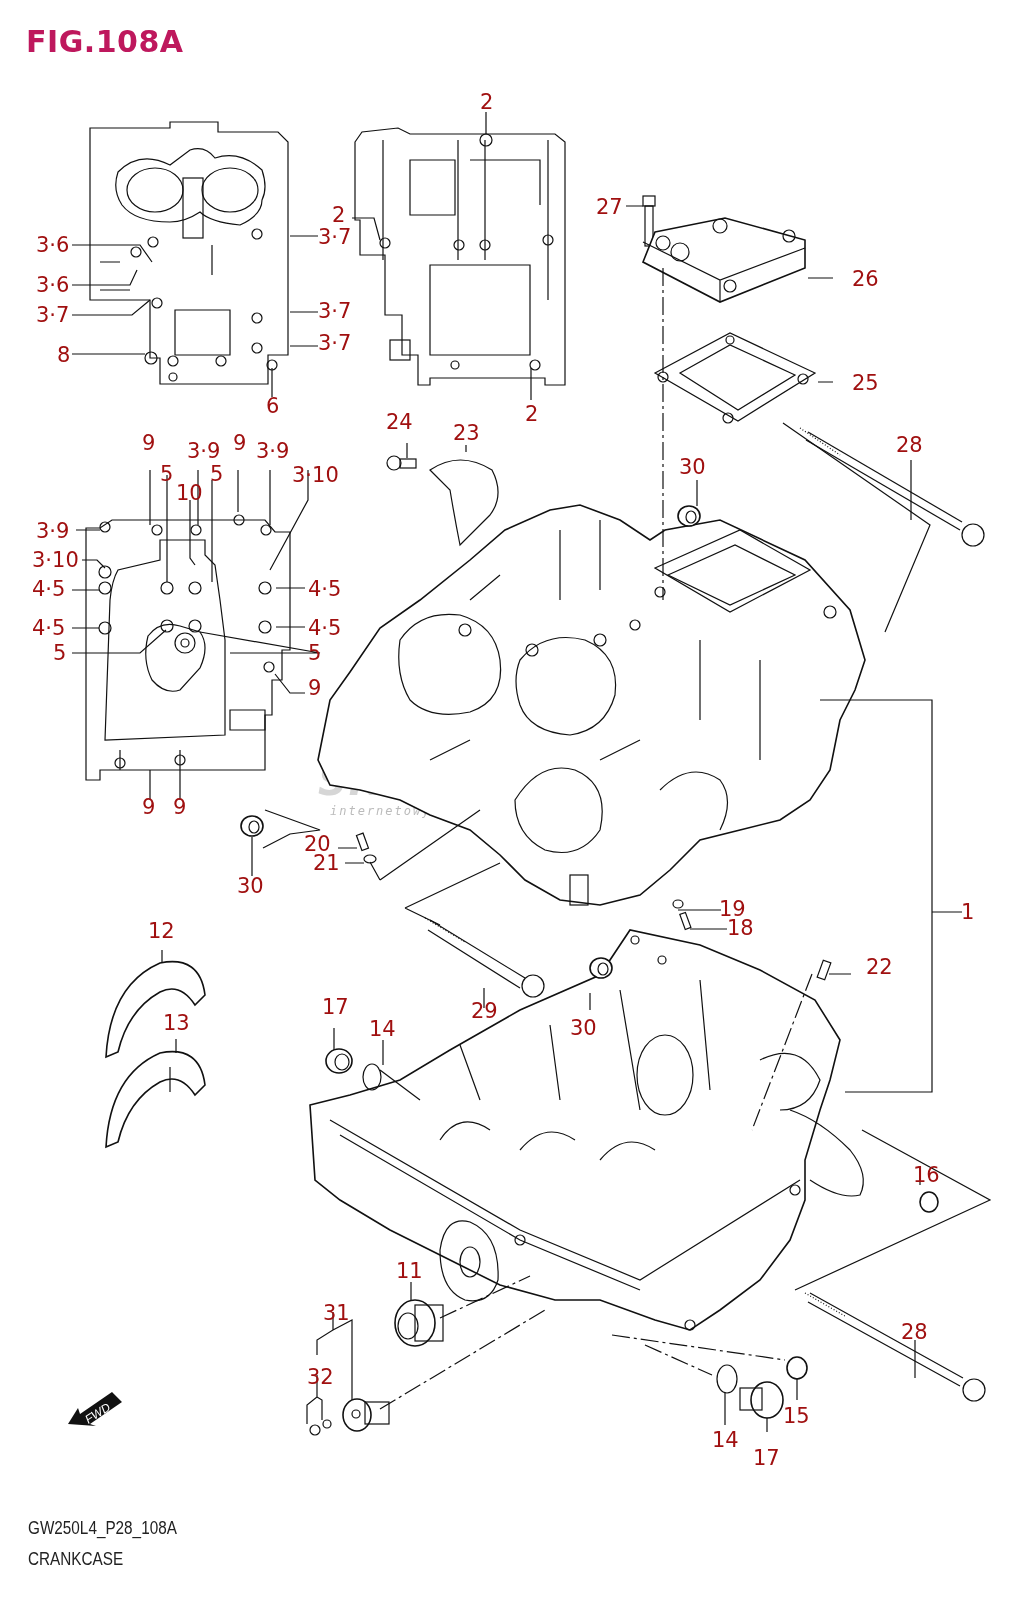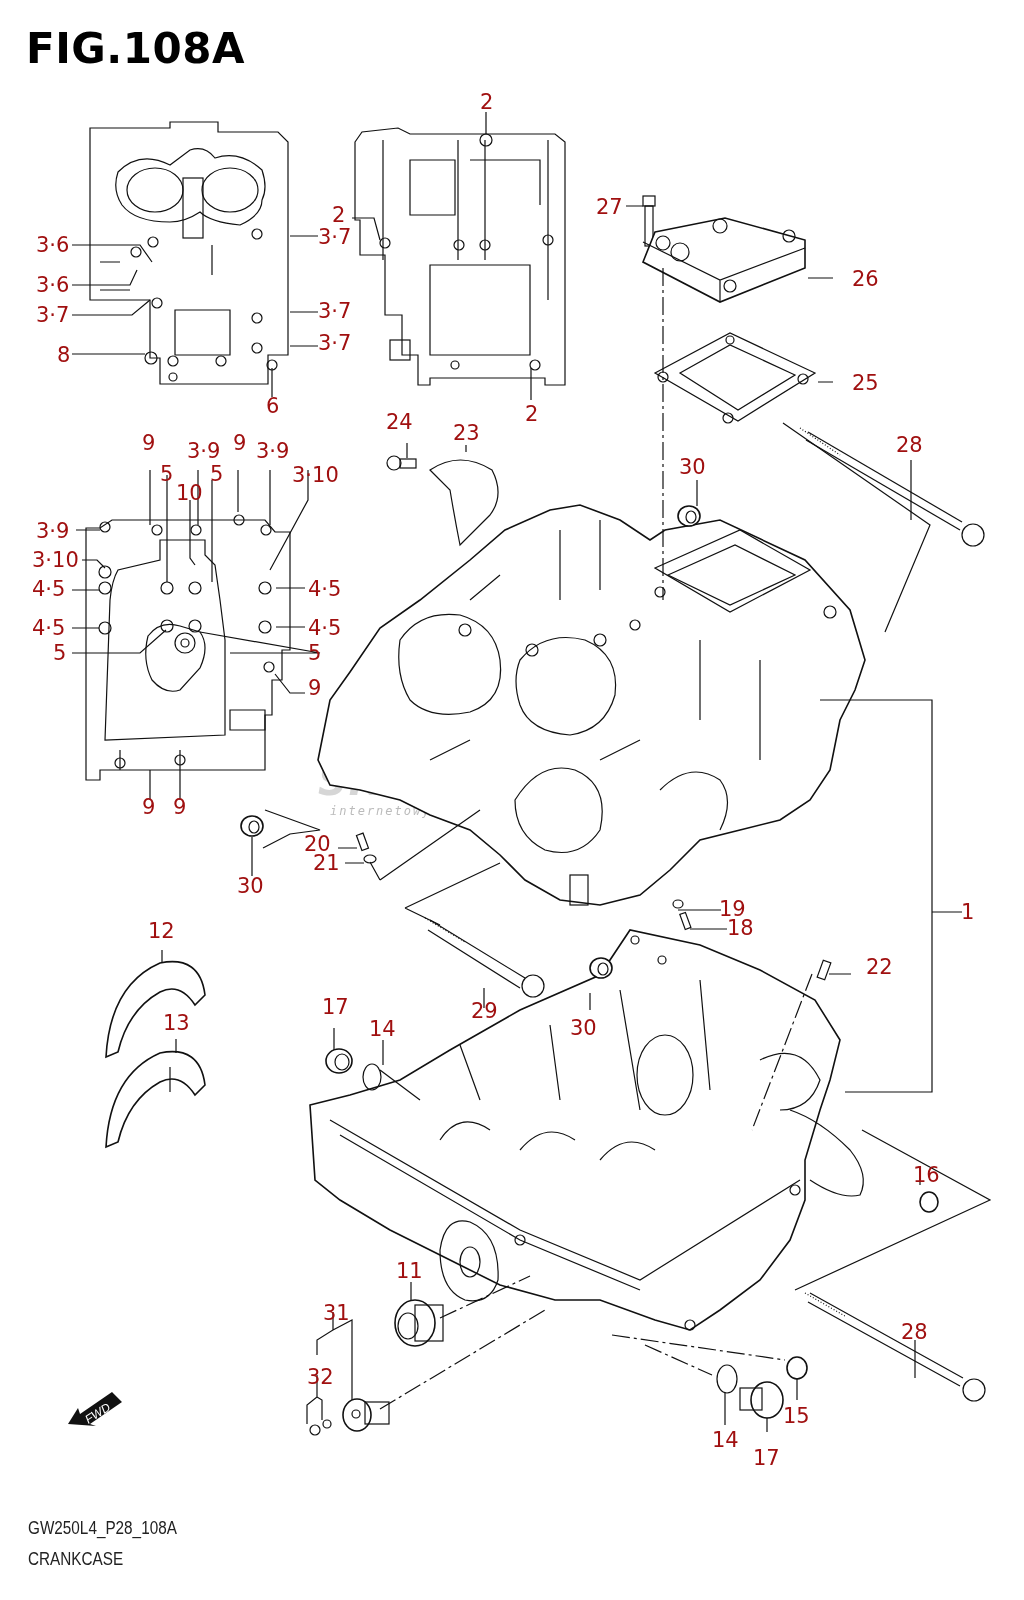--- a/index.html
+++ b/index.html
@@ -1,17 +1,17 @@
 <!DOCTYPE html>
 <html><head>
 <meta charset="utf-8">
 <style>
   html, body { margin: 0; padding: 0; background: #ffffff; }
   body { width: 1024px; height: 1600px; position: relative; overflow: hidden; font-family: "Liberation Sans", sans-serif; }
-  #fig-title { position: absolute; left: 26px; top: 24px; font-family: "DejaVu Sans", sans-serif; font-weight: bold; font-size: 42px; color: #000000; letter-spacing: 0.5px; }
+  #fig-title { position: absolute; left: 26px; top: 24px; font-family: "DejaVu Sans", sans-serif; font-weight: bold; font-size: 30px; color: #be185d; letter-spacing: 0.5px; }
   #footer-code { position: absolute; left: 28px; top: 1518px; font-family: "Liberation Sans", sans-serif; font-size: 18px; color: #222; transform: scaleX(0.85); transform-origin: left; }
   #footer-name { position: absolute; left: 28px; top: 1549px; font-family: "Liberation Sans", sans-serif; font-size: 18px; color: #222; transform: scaleX(0.85); transform-origin: left; }
   svg#art { position: absolute; left: 0; top: 0; }
   .lbl { font-family: "DejaVu Sans", sans-serif; font-size: 21px; fill: #a01010; }
   .wm1 { font-family: "DejaVu Sans", sans-serif; font-weight: bold; font-style: italic; font-size: 40px; letter-spacing: 2px; }
   .wm2 { font-family: "DejaVu Sans Mono", monospace; font-style: italic; font-size: 12px; fill: #b0b0b0; letter-spacing: 2px; }
   .ln { stroke: #111; stroke-width: 1.2; fill: none; }
   .ln2 { stroke: #111; stroke-width: 1.6; fill: #fff; }
   .dash { stroke: #111; stroke-width: 1.2; fill: none; stroke-dasharray: 18 4 3 4; }
   #fwd { position: absolute; left: 66px; top: 1388px; width: 60px; height: 40px; }

